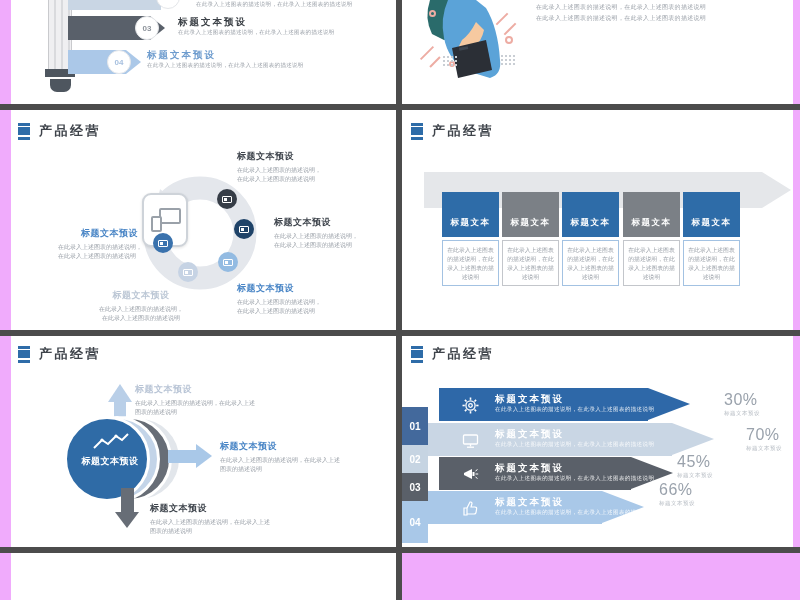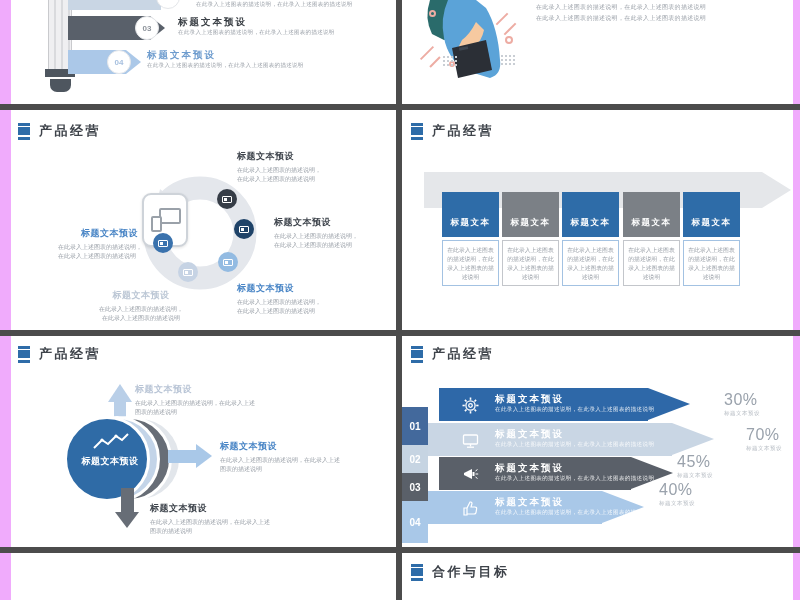--- a/index.html
+++ b/index.html
@@ -308,35 +308,25 @@
 
     <div class="brect" style="left:26px;top:155px;width:174px;background:#a9c8e8"></div>
     <div class="tri" style="left:200px;top:155px;border-left:42px solid #a9c8e8;border-top:16.5px solid transparent;border-bottom:16.5px solid transparent"></div>
     <svg class="abs" style="left:60px;top:164px" width="17" height="17" viewBox="0 0 17 17" fill="none" stroke="#fff" stroke-width="1.2">
       <path d="M2 8 h3 v7 H2 z"></path>
         <path d="M5 14 h7 q2 0 2.1-2 l.5-3 q.3-2-1.7-2 H9 l.9-3.2 q.3-1.5-1.2-1.8 L8 2 5 8"></path>
     </svg>
     <div class="btitle" style="left:93px;top:160px">标题文本预设</div>
     <div class="bdesc" style="left:93px;top:173px">在此录入上述图表的描述说明，在此录入上述图表的描述说明</div>
     <div class="pct abs" style="left:257px;top:145px">
-      <div class="n">40%</div>
+      <div class="n">66%</div>
       <div class="l">标题文本预设</div>
     </div>
   </div>
 
   <div class="slide" style="left:11px;top:553px;width:385px;height:47px"></div>
 
-  <div class="slide" style="left:402px;top:553px;width:391px;height:47px">
-    <div class="hdr" style="left:9px;top:10px">
-      <span class="hicon">
-          <span class="a"></span>
-          <span class="b"></span>
-          <span class="c"></span>
-        </span>
-      <span class="htitle">合作与目标</span>
-    </div>
-  </div>
 
   <div class="div-h" style="top:104px"></div>
   <div class="div-h" style="top:330px"></div>
   <div class="div-h" style="top:547px"></div>
   <div class="div-v" style="left:396px"></div>
 </div>
 
 </body></html>

